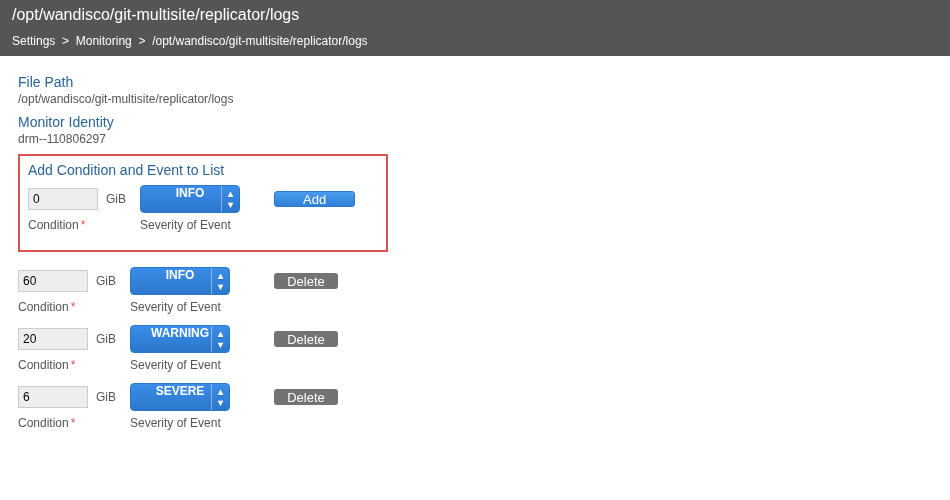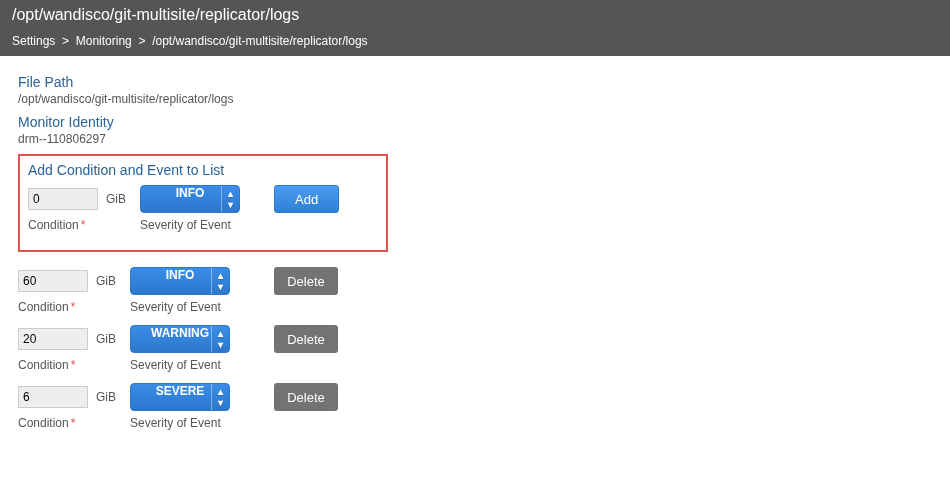--- a/index.html
+++ b/index.html
@@ -14,21 +14,21 @@
 .red-box { border: 2px solid #d9534f; padding: 6px 8px 8px 8px; width: 370px; margin-bottom: 14px; }
 .row { display: flex; align-items: flex-start; gap: 14px; margin-bottom: 10px; }
 .field { display: flex; flex-direction: column; }
 .field .top { display: flex; align-items: center; height: 30px; }
 .field .lbl { margin-top: 4px; font-size: 12px; color: #555; }
 .required::after { content: "*"; color: #d9534f; margin-left: 2px; }
 input.num { width: 70px; height: 22px; border: 1px solid #ccc; background: #eee; padding: 2px 4px; font-size: 12px; }
 .unit { margin-left: 8px; }
 .select-btn { background: linear-gradient(#3b8de8, #2b77cc); color: #fff; border: 1px solid #2b77cc; height: 28px; width: 100px; display: flex; align-items: flex-start; justify-content: center; position: relative; font-weight: bold; font-size: 12px; border-radius: 4px; cursor: pointer; }
 .select-btn .caret-box { position: absolute; right: 0; top: 0; bottom: 0; width: 18px; border-left: 1px solid rgba(255,255,255,0.4); display: flex; align-items: center; justify-content: center; font-size: 10px; text-shadow: 0 1px 1px rgba(0,0,0,0.2);}
-.btn { display: inline-flex; align-items: center; justify-content: center; height: 28px; padding: 0 20px; border-radius: 3px; font-size: 13px; cursor: pointer; border: 1px solid transparent; font-weight: normal; }
+.btn { display: inline-flex; align-items: center; justify-content: center; height: 16px; padding: 0 28px; border-radius: 3px; font-size: 13px; cursor: pointer; border: 1px solid transparent; font-weight: normal; }
 .btn-blue { background: linear-gradient(#4a9cf0, #2f80d6); color: #fff; border: 1px solid #2b77cc; }
 .btn-salmon { background: #737373; color: #fff; width: 64px;}
 </style>
 </head>
 <body>
 
 <div class="header-bar">
   <div class="header-title">/opt/wandisco/git-multisite/replicator/logs</div>
   <div class="breadcrumb">
     <span>Settings</span>

